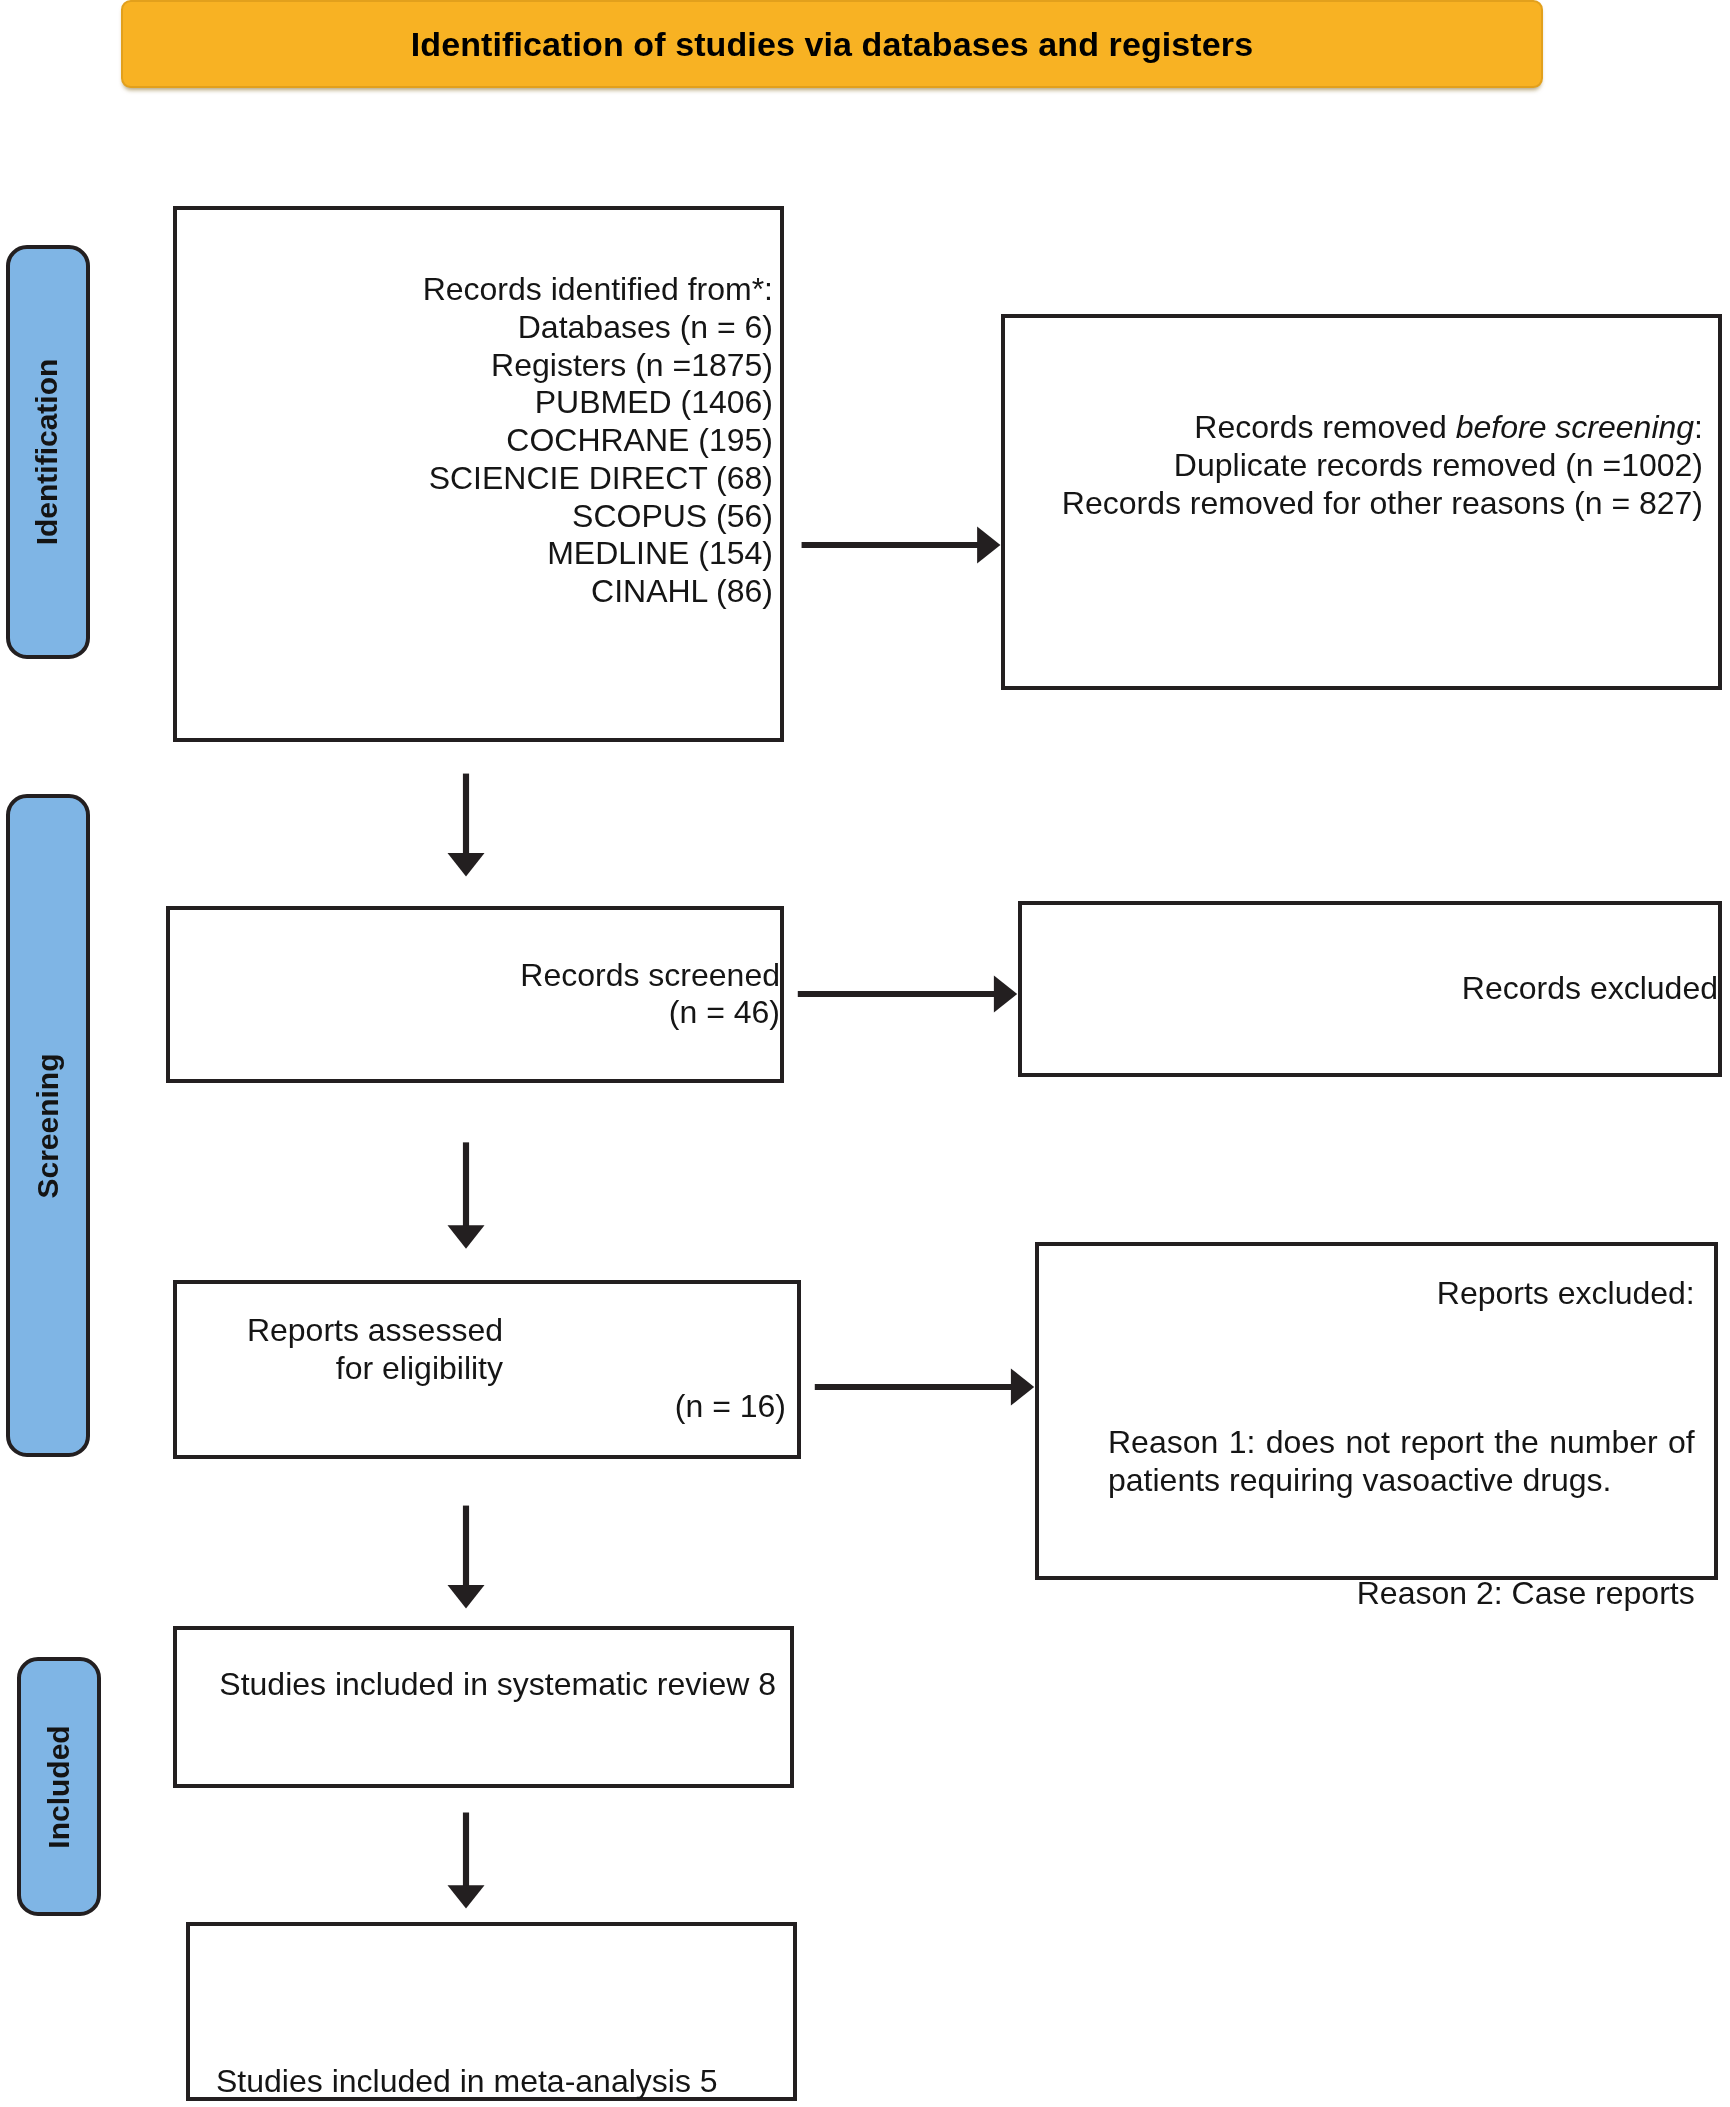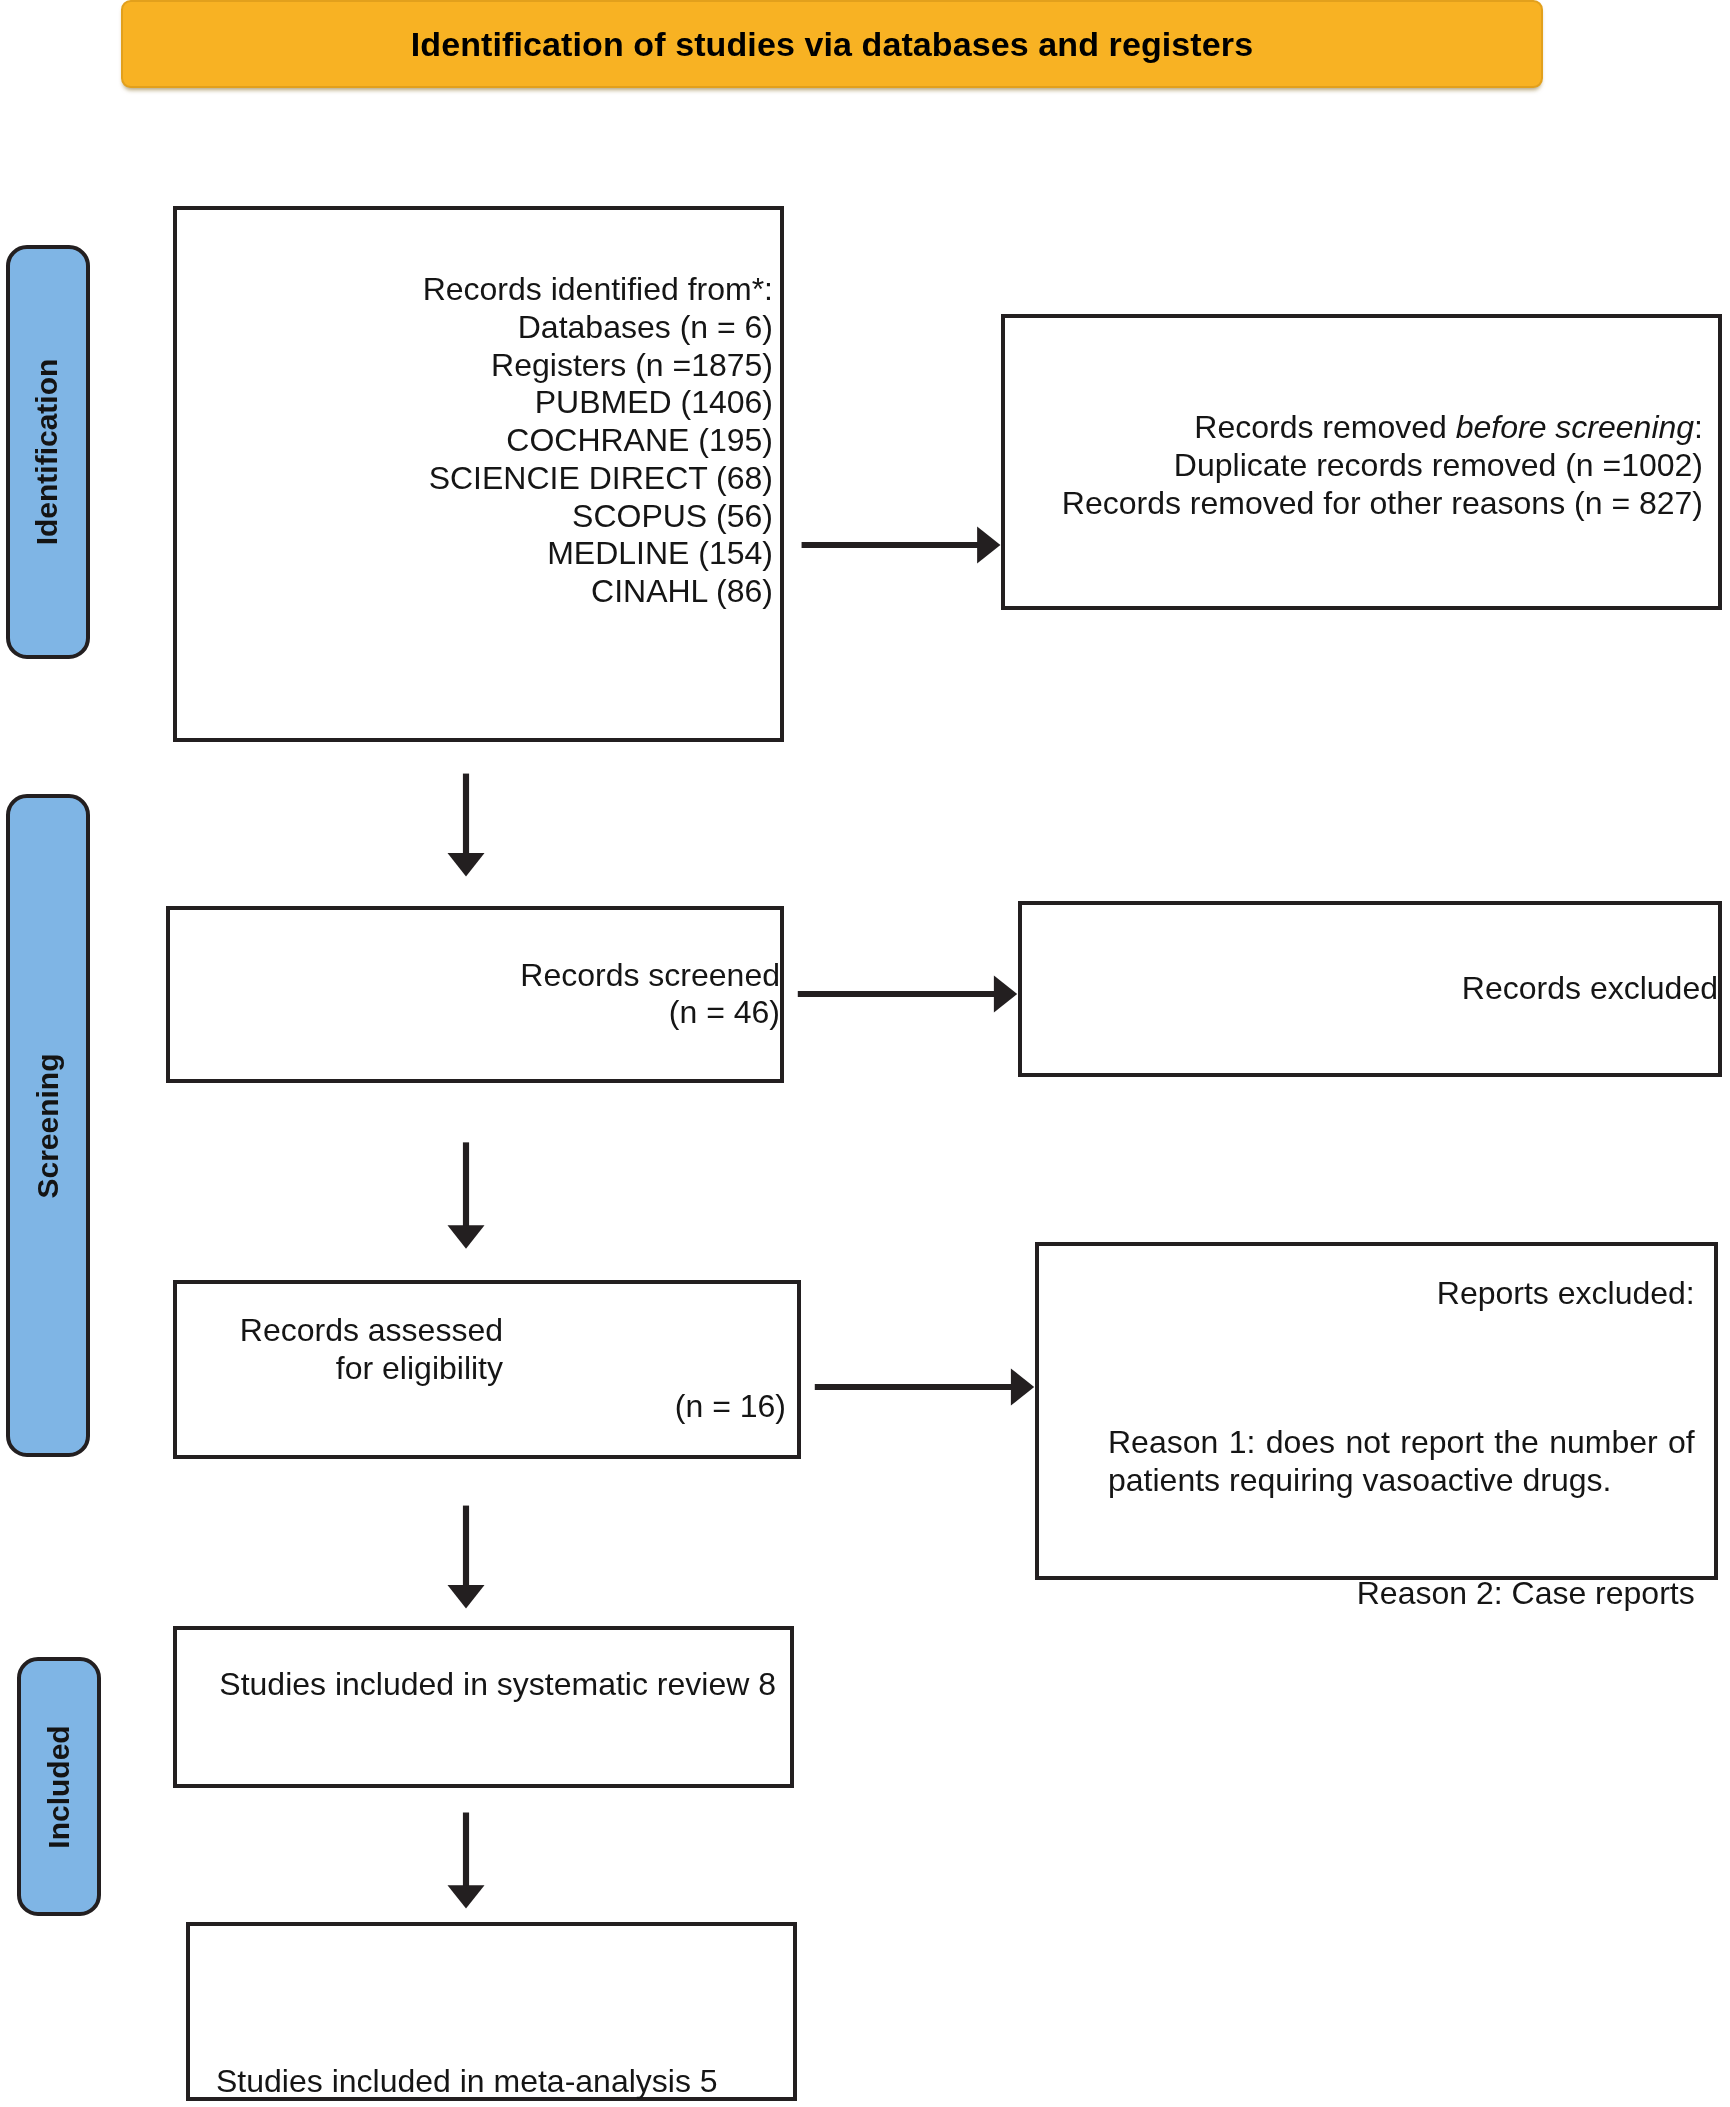--- a/index.html
+++ b/index.html
@@ -91,21 +91,21 @@
     transform: translateY(-50%);
     text-align: center;
   }
   .justifyblock { text-align: justify; }
   .justifyblock > .line-just {
     text-align: justify;
     text-align-last: left;
   }
 
   #box-identified    { left: 173px;  top: 206px;  width: 611px;  height: 536px; }
-  #box-removed       { left: 1001px; top: 314px;  width: 721px; height: 296px; }
+  #box-removed       { left: 1001px; top: 314px;  width: 721px; height: 376px; }
   #box-screened      { left: 166px;  top: 906px; width: 618px;  height: 177px; }
   #box-excluded      { left: 1018px; top: 901px; width: 704px; height: 176px; }
   #box-eligibility   { left: 173px;  top: 1280px; width: 628px;  height: 179px; }
   #box-rep-excluded  { left: 1035px; top: 1242px; width: 683px;  height: 338px; }
   #box-systematic    { left: 173px;  top: 1626px; width: 621px;  height: 162px; }
   #box-meta          { left: 186px;  top: 1922px; width: 611px;  height: 179px; }
 
   #box-identified .pad   { position:absolute; left: 26px; top: 61px; right: 7px; }
   #box-removed .pad      { position:absolute; left: 35px; top: 91px; right: 15px; }
   #box-eligibility .pad  { position:absolute; left: 29px; top: 28px; right: 11px; }
@@ -174,21 +174,21 @@
   </div>
 
   <div class="flow-box" id="box-excluded">
     <div class="centerblock">
       <div class="box-text">Records excluded</div>
     </div>
   </div>
 
   <div class="flow-box" id="box-eligibility">
     <div class="pad">
-      <div class="box-text" style="max-width:297px;">Records assessed for eligibility</div>
+      <div class="box-text" style="max-width:297px;">Reports assessed for eligibility</div>
       <div class="box-text">(n = 16)</div>
     </div>
   </div>
 
   <div class="flow-box" id="box-rep-excluded">
     <div class="pad">
       <div class="box-text">Reports excluded:</div>
       <div class="box-text" style="height:36px;">&nbsp;</div>
       <div class="box-text justifyblock" style="margin-left:43px;">
         <span class="line-just" style="display:block;">Reason 1: does not report the number of patients requiring vasoactive drugs.</span>

